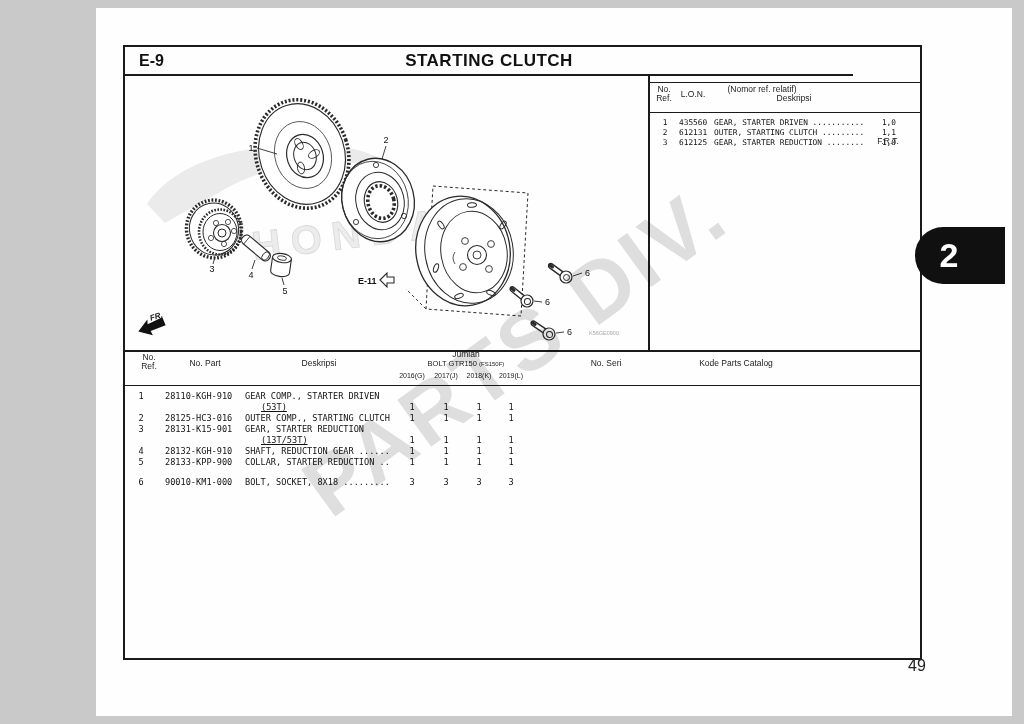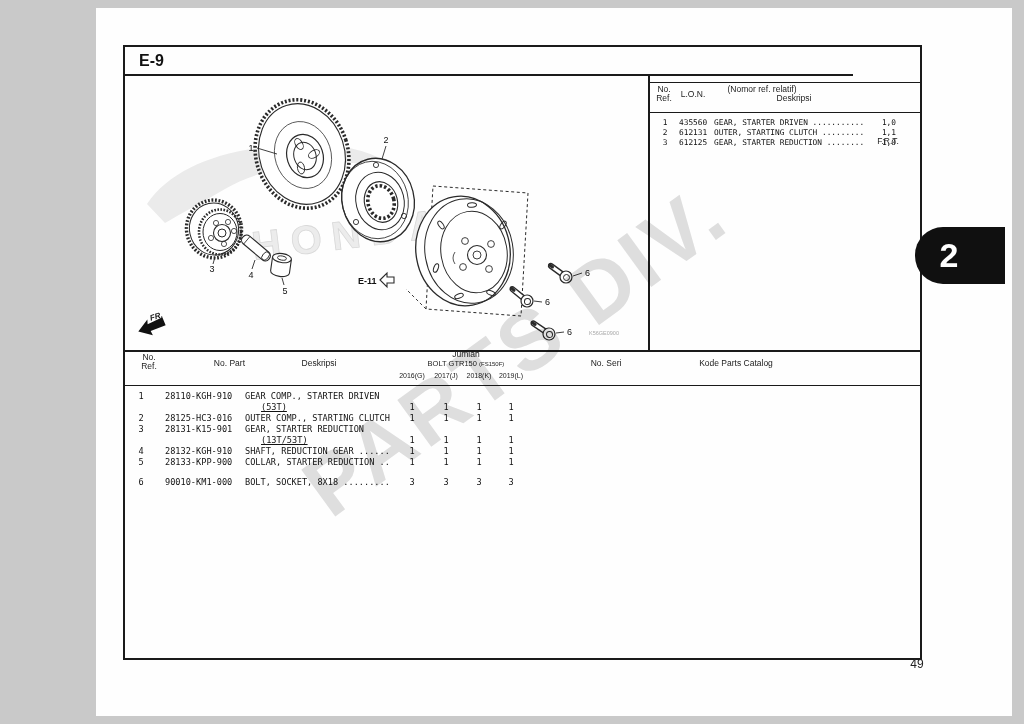--- a/index.html
+++ b/index.html
@@ -30,37 +30,38 @@
   .pt-no{left:8px;width:16px;text-align:center;}
   .pt-part{left:40px;}
   .pt-desc{left:120px;}
   .pt-desc2{left:136px;width:146px;text-decoration:underline;}
   .pt-q{width:20px;text-align:center;}
   .year-span{position:absolute;width:40px;text-align:center;font-size:7px;color:#222;top:325px;}
   .model-line{font-size:7.5px;}
   .model-code{font-size:6px;}
   .section-tab{position:absolute;left:819px;top:219px;width:90px;height:57px;background:#101010;border-radius:28px 0 0 28px;
                color:#fff;font-size:34px;font-weight:bold;display:flex;align-items:center;justify-content:center;padding-right:22px;box-sizing:border-box;}
-  .page-number{position:absolute;left:806px;top:649px;width:30px;text-align:center;font-size:12px;color:#222;}
+  .page-number{position:absolute;left:806px;top:649px;width:30px;text-align:center;font-size:16px;color:#222;}
   .page-date{position:absolute;left:27px;top:676px;width:799px;text-align:center;font-size:9.5px;font-weight:bold;letter-spacing:1.5px;color:#222;}
   .pd-watermark{position:absolute;left:69px;top:132px;width:700px;height:420px;display:flex;align-items:center;justify-content:center;
                 transform:rotate(-36deg);font-size:84px;font-weight:bold;letter-spacing:4px;color:#bfbfbf;opacity:.5;
                 mix-blend-mode:multiply;pointer-events:none;z-index:6;white-space:nowrap;}
 </style>
 </head>
 <body>
 
 <div class="paper">
 
   <div class="pd-watermark">PARTS DIV.</div>
 
   <div class="main-box">
 
     <div class="title-bar">
       <span class="sec-code">E-9</span>
+      <span class="page-title">STARTING CLUTCH</span>
     </div>
 
     <svg class="diagram-svg" viewBox="0 0 523 272" xmlns="http://www.w3.org/2000/svg">
       <defs>
         <g id="bolt">
           <line x1="-2" y1="-1.5" x2="-15" y2="-11" stroke="#2a2a2a" stroke-width="6" stroke-linecap="round"></line>
           <line x1="-2" y1="-1.5" x2="-15" y2="-11" stroke="#fff" stroke-width="3.2" stroke-linecap="round"></line>
           <line x1="-13.5" y1="-10" x2="-16.5" y2="-12.2" stroke="#2a2a2a" stroke-width="3" stroke-linecap="round"></line>
           <circle cx="0" cy="0" r="6" fill="#fff" stroke="#2a2a2a" stroke-width="1.2"></circle>
           <circle cx="0.5" cy="0.5" r="3" fill="#fff" stroke="#2a2a2a" stroke-width="1"></circle>
@@ -196,21 +197,21 @@
           <div class="ref-row" style="top: 81px;"><span class="ref-no">2</span><span class="ref-lon">612131</span><span class="ref-desc">OUTER, STARTING CLUTCH .........</span><span class="ref-frt">1,1</span></div>
           <div class="ref-row" style="top: 91px;"><span class="ref-no">3</span><span class="ref-lon">612125</span><span class="ref-desc">GEAR, STARTER REDUCTION ........</span><span class="ref-frt">1,0</span></div>
         </div>
     </div>
 
     <div>
       <div class="pth" style="left:8px;top:306px;width:32px;">
         <div>No.</div>
         <div>Ref.</div>
       </div>
-      <div class="pth" style="left:40px;top:312px;width:80px;text-align:right;">No. Part</div>
+      <div class="pth" style="left:40px;top:312px;width:80px;">No. Part</div>
       <div class="pth" style="left:154px;top:312px;width:80px;">Deskripsi</div>
       <div class="pth" style="left:281px;top:303px;width:120px;">
         <div>Jumlah</div>
         <div class="model-line">
           <span>BOLT GTR150</span>
           <span class="model-code">(FS150F)</span>
         </div>
       </div>
       <span class="year-span" style="left:267px;">2016(G)</span>
       <span class="year-span" style="left:301px;">2017(J)</span>

